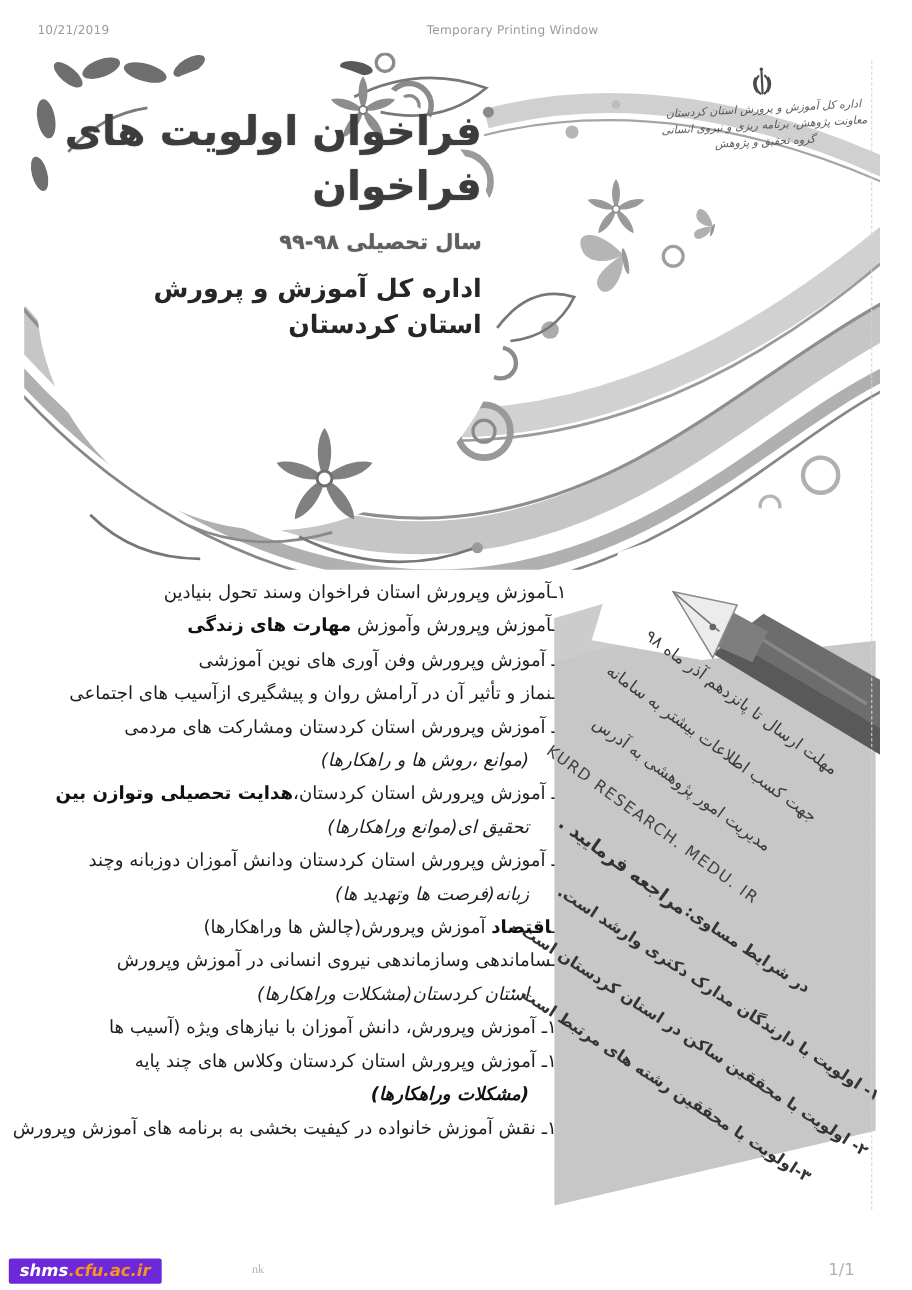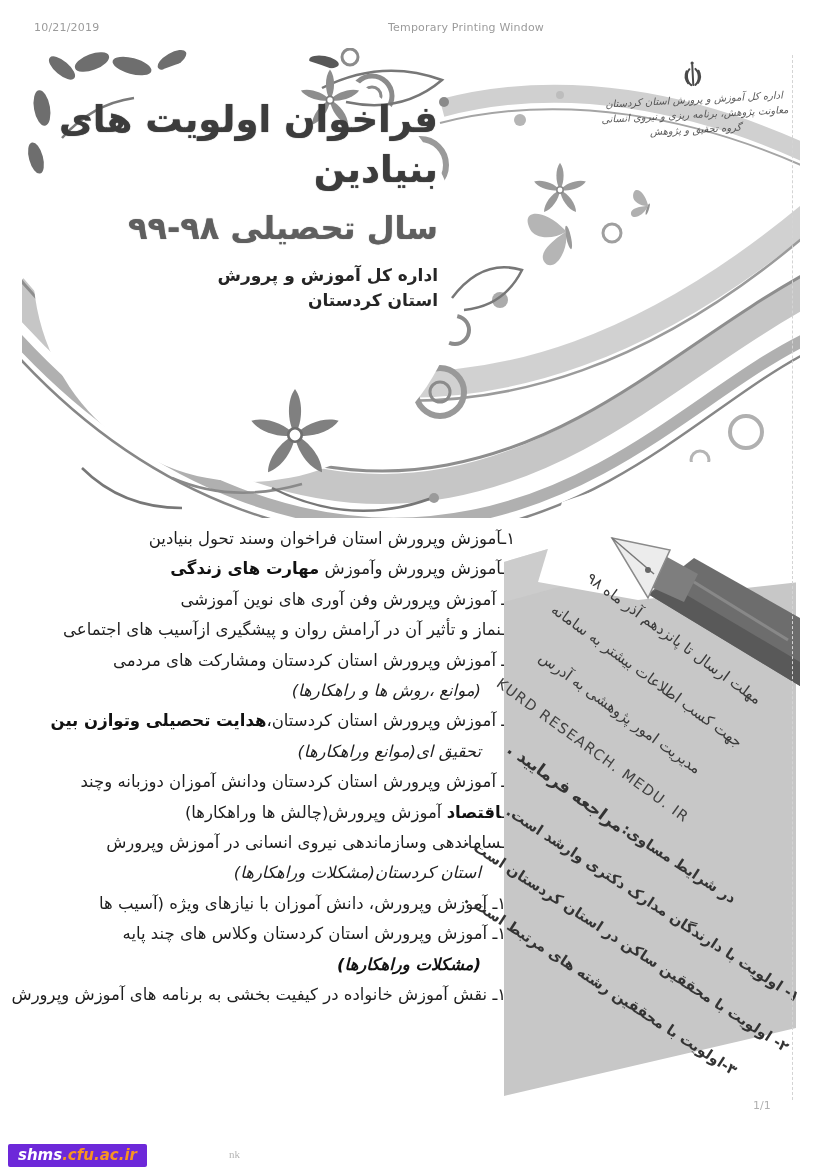--- a/index.html
+++ b/index.html
@@ -6,22 +6,22 @@
   .page{position:relative;width:829px;height:1173px;background:#ffffff;overflow:hidden;
         font-family:"DejaVu Sans",sans-serif;}
   .hdr{position:absolute;font-size:11px;color:#9b9b9b;letter-spacing:.2px;}
   #header-date{left:34px;top:21px;}
   #header-title{left:388px;top:21px;}
 
   
   .badge-text{position:absolute;left:58px;top:95px;width:380px;text-align:right;direction:rtl;color:#3c3c3c;}
   .badge-title{font-size:37px;font-weight:bold;line-height:1.35;letter-spacing:1px;
                text-shadow:0 0 1px #555;}
-  .badge-year{font-size:32px;font-weight:bold;color:#5f5f5f;margin-top:14px;text-shadow:0 0 1px #777;}
-  .badge-org{font-size:17px;font-weight:bold;color:#262626;margin-top:16px;line-height:1.45;}
+  .badge-year{font-size:19px;font-weight:bold;color:#5f5f5f;margin-top:14px;text-shadow:0 0 1px #777;}
+  .badge-org{font-size:23px;font-weight:bold;color:#262626;margin-top:16px;line-height:1.45;}
 
   
   .logo{position:absolute;left:588px;top:60px;width:212px;text-align:center;direction:rtl;
         transform:rotate(-3deg);color:#3f3f3f;}
   .logo svg{display:block;margin:0 auto 2px auto;}
   .logo-line{font-size:10px;font-style:italic;line-height:15px;opacity:.85;white-space:nowrap;}
 
   
   #priority-list{position:absolute;left:55px;top:524px;width:460px;direction:rtl;text-align:right;
                  font-size:16.5px;line-height:30.4px;color:#1e1e1e;}
@@ -40,21 +40,21 @@
   .cond-line{white-space:nowrap;}
 
   .page-edge{position:absolute;left:792px;top:55px;height:1045px;border-left:1px dashed #d4d4d4;}
 
   
   #watermark{position:absolute;left:8px;top:1144px;background:#6d28d9;border-radius:2px;
              padding:2px 10px 3px 10px;font-size:15px;font-weight:bold;font-style:italic;white-space:nowrap;}
   #watermark .wm-a{color:#ffffff;}
   #watermark .wm-b{color:#f79421;}
   #footer-partial{position:absolute;left:229px;top:1148px;font-size:11px;color:#b5b5b5;font-family:Liberation Serif, serif;}
-  #page-indicator{position:absolute;left:753px;top:1099px;font-size:11px;color:#b0b0b0;}
+  #page-indicator{position:absolute;left:753px;top:1145px;font-size:15px;color:#b0b0b0;}
 </style>
 </head>
 <body>
 
 <div class="page">
 
   <div id="header-date" class="hdr">10/21/2019</div>
   <div id="header-title" class="hdr">Temporary Printing Window</div>
 
   <svg style="position:absolute;left:22px;top:48px;" width="778" height="470" viewBox="0 0 778 470">
@@ -154,21 +154,21 @@
       <g transform="translate(626,157) rotate(18) scale(0.5)">
         <path d="M0,0 C-16,-26 -40,-30 -34,-8 C-31,3 -13,7 0,2 C-18,9 -34,19 -25,30 C-16,37 -2,20 0,6 Z" fill="#b0b0b0"></path>
         <ellipse cx="2" cy="8" rx="2.4" ry="12" fill="#939393"></ellipse>
       </g>
       <circle cx="590" cy="185" r="9" fill="none" stroke="#9f9f9f" stroke-width="3"></circle>
     </g>
   </svg>
 
   <div class="badge-text">
     <div class="badge-title">فراخوان اولویت های</div>
-    <div class="badge-title">بنیادین</div>
+    <div class="badge-title">فراخوان</div>
     <div class="badge-year">سال تحصیلی ۹۸-۹۹</div>
     <div class="badge-org">
       <div>اداره کل آموزش و پرورش</div>
       <div>استان کردستان</div>
     </div>
   </div>
 
   <div class="logo">
     <svg width="24" height="30" viewBox="0 0 24 30">
       <g stroke="#4a4a4a" stroke-width="2" fill="none" stroke-linecap="round">
@@ -190,20 +190,21 @@
   <div id="priority-list">
       <div class="list-line">۱ـآموزش وپرورش استان فراخوان وسند تحول بنیادین</div>
       <div class="list-line">۲ـآموزش وپرورش وآموزش <b>مهارت های زندگی</b></div>
       <div class="list-line">۳ـ آموزش وپرورش وفن آوری های نوین آموزشی</div>
       <div class="list-line">٤ـنماز و تأثیر آن در آرامش روان و پیشگیری ازآسیب های اجتماعی</div>
       <div class="list-line">٥ـ آموزش وپرورش استان کردستان ومشارکت های مردمی</div>
       <div class="list-line indent">(موانع ،روش ها و راهکارها)</div>
       <div class="list-line">٦ـ آموزش وپرورش استان کردستان،<b>هدایت تحصیلی وتوازن بین</b></div>
       <div class="list-line indent">تحقیق ای(موانع وراهکارها)</div>
       <div class="list-line">۷ـ آموزش وپرورش استان کردستان ودانش آموزان دوزبانه وچند</div>
+      <div class="list-line indent">زبانه(فرصت ها وتهدید ها)</div>
       <div class="list-line">۸ـ<b>اقتصاد</b> آموزش وپرورش(چالش ها وراهکارها)</div>
       <div class="list-line">۹ـساماندهی وسازماندهی نیروی انسانی در آموزش وپرورش</div>
       <div class="list-line indent">استان کردستان(مشکلات وراهکارها)</div>
       <div class="list-line">۱۰ـ آموزش وپرورش، دانش آموزان با نیازهای ویژه (آسیب ها</div>
       <div class="list-line">۱۱ـ آموزش وپرورش استان کردستان وکلاس های چند پایه</div>
       <div class="list-line indent"><b>(مشکلات وراهکارها)</b></div>
       <div class="list-line">۱۲ـ نقش آموزش خانواده در کیفیت بخشی به برنامه های آموزش وپرورش</div>
     </div>
 
   <svg style="position:absolute;left:498px;top:462px;" width="302" height="640" viewBox="0 0 302 640">

